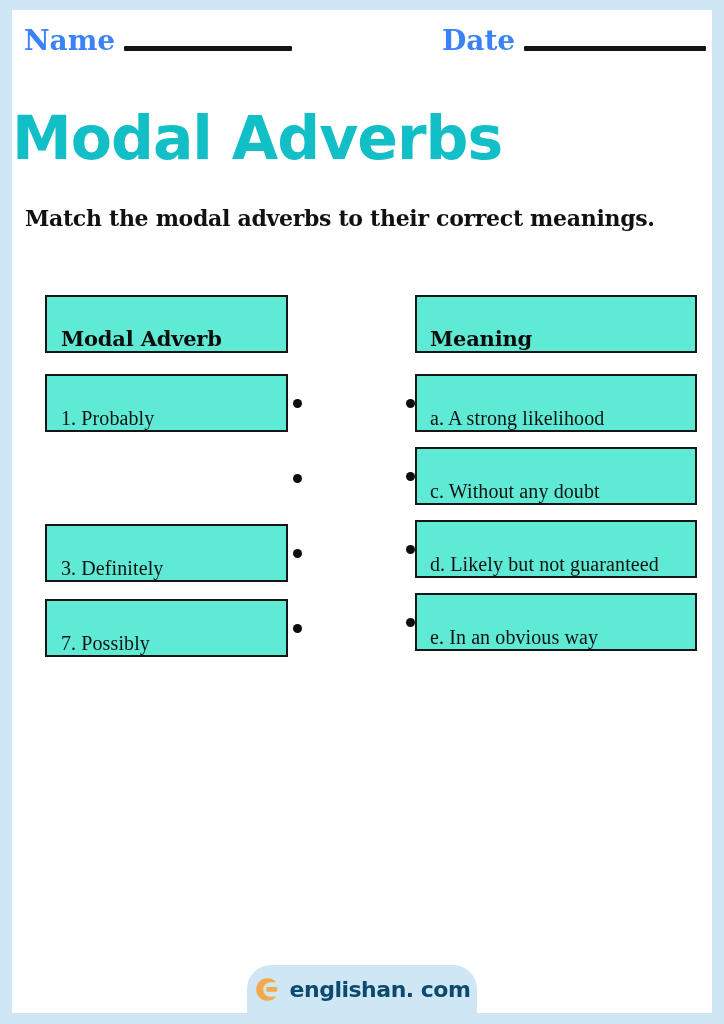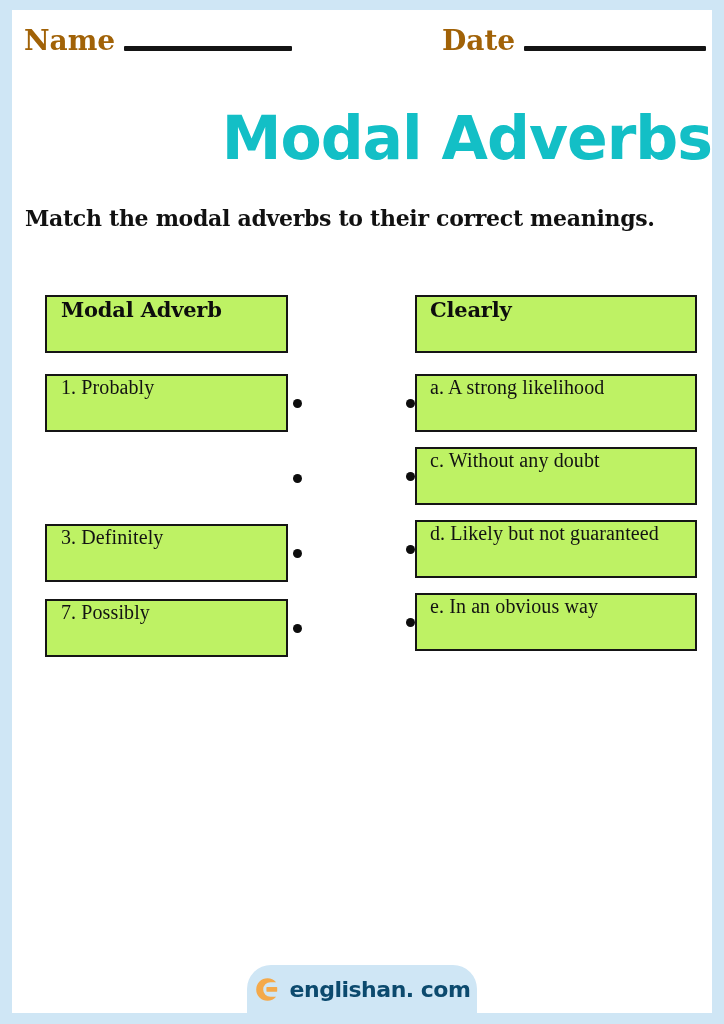--- a/index.html
+++ b/index.html
@@ -41,41 +41,41 @@
     white-space: nowrap;
   }
   .field-name  { left: 12px;  top: 16px; }
   .field-date  { left: 430px; top: 16px; }
 
   .field-label {
     font-family: "DejaVu Serif", "Liberation Serif", serif;
     font-weight: bold;
     font-size: 28px;
     line-height: 30px;
-    color: #a16207;
+    color: #3b82f6;
     letter-spacing: 0px;
   }
   .field-rule {
     display: inline-block;
     height: 5px;
     background: #141414;
     margin-left: 9px;
     margin-bottom: 5px;
     border-radius: 1px;
   }
   .rule-name { width: 168px; }
   .rule-date { width: 182px; }
 
   
   .title {
     position: absolute;
     left: 0;
     top: 92px;
     width: 700px;
-    text-align: right;
+    text-align: left;
     font-family: "DejaVu Sans", "Liberation Sans", sans-serif;
     font-weight: bold;
     font-size: 60px;
     line-height: 72px;
     letter-spacing: -1px;
     color: #13bfc6;
   }
 
   
   .instruction {
@@ -112,24 +112,24 @@
     height: 60px;
     margin-bottom: 15px;
   }
   .row.header-row { margin-bottom: 19px; }
   .row.gap-right  { margin-bottom: 13px; }
 
   .box {
     position: absolute;
     top: 0;
     box-sizing: border-box;
-    background: #bef264;
+    background: #5eead4;
     border: 2px solid #151515;
     display: flex;
-    align-items: flex-start;
+    align-items: flex-end;
     height: 58px;
   }
   .col-left .box {
     left: 12px;
     width: 243px;
     padding-left: 14px;
   }
   .col-right .box {
     left: 24px;
     width: 282px;
@@ -249,21 +249,21 @@
         <span class="dot dot-right-edge"></span>
       </div>
 
 
     </div>
 
     <div class="column col-right">
 
       <div class="row header-row">
         <div class="box">
-          <span class="box-header">Clearly</span>
+          <span class="box-header">Meaning</span>
         </div>
       </div>
 
       <div class="row gap-right">
         <div class="box">
           <span class="box-item">a. A strong likelihood</span>
         </div>
         <span class="dot dot-left-edge"></span>
       </div>
 

